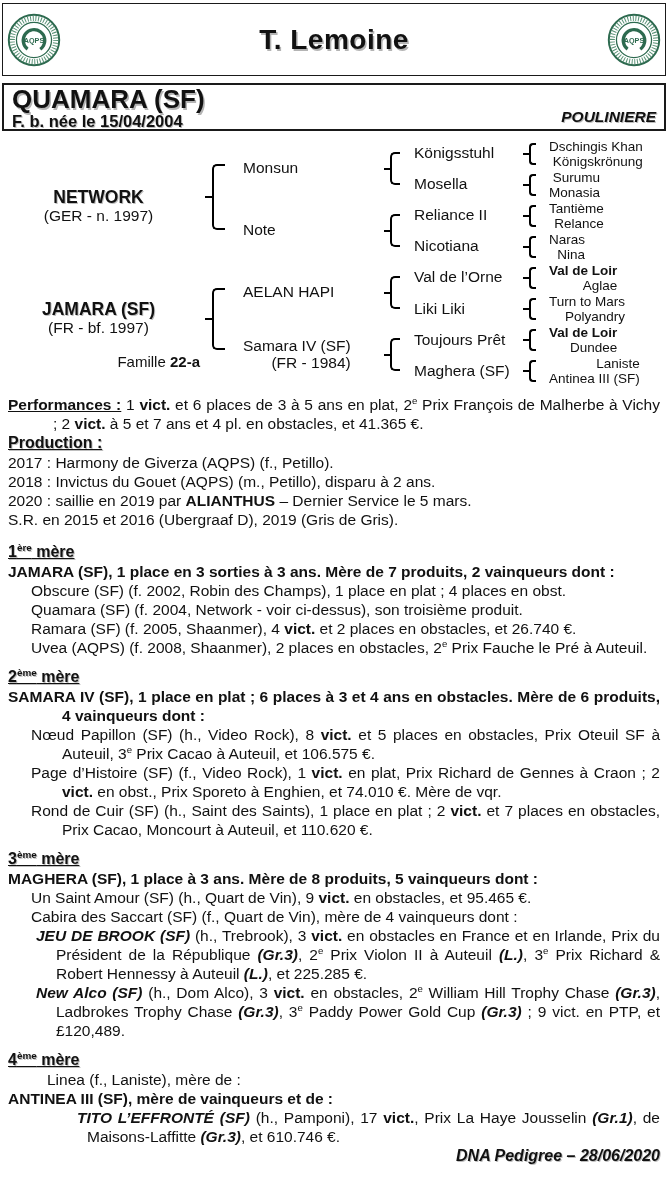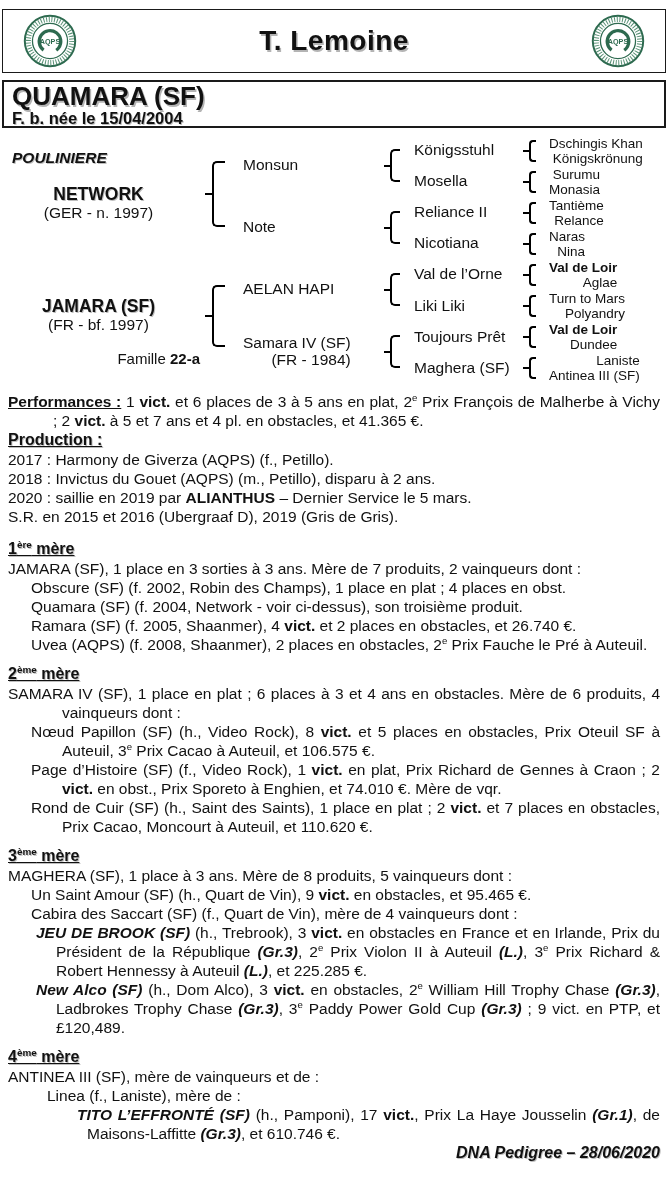--- a/index.html
+++ b/index.html
@@ -4,29 +4,29 @@
 <style>
   * { margin:0; padding:0; box-sizing:border-box; }
   html,body { width:668px; height:1177px; overflow:hidden; background:#fff;
     font-family:"Liberation Sans", sans-serif; color:#111; }
   .b { font-weight:bold; }
   .i { font-style:italic; }
   .u { text-decoration:underline; }
   sup { font-size:0.62em; line-height:0; }
 
   
-  .header-box { margin:9px 2px 0 2px; height:64px; border:1.5px solid #1a1a1a;
-    display:flex; align-items:center; justify-content:space-between; padding:0 20px; }
+  .header-box { margin:3px 2px 0 2px; height:73px; border:1.5px solid #1a1a1a;
+    display:flex; align-items:center; justify-content:space-between; padding:0 4px; }
   .h-title { flex:1; text-align:center; font-size:28px; font-weight:bold;
     text-shadow:1.5px 1.5px 0.5px rgba(40,40,40,.35); letter-spacing:0.5px; }
   .seal { width:54px; height:54px; flex:0 0 auto; }
 
   
   .subject-box { margin:7px 2px 0 2px; height:48px; border:2px solid #1a1a1a;
-    display:flex; justify-content:space-between; padding:1px 8px 0 8px;flex-direction:column; }
+    display:flex; justify-content:space-between; padding:1px 8px 0 8px; }
   .subject-name { font-size:26px; font-weight:bold; line-height:27px;
     text-shadow:1.5px 1.5px 0.5px rgba(40,40,40,.35); }
   .subject-birth { font-size:16.5px; font-weight:bold; line-height:17px;
     text-shadow:1px 1px 0.5px rgba(40,40,40,.3); }
   .subject-status { font-size:15.5px; font-weight:bold; font-style:italic; padding-top:22px;
     text-shadow:1px 1px 0.5px rgba(40,40,40,.3); }
 
   
   .pedigree { position:relative; height:264px; }
   .ped { position:absolute; white-space:nowrap;text-align:right; }
@@ -50,21 +50,21 @@
   .brk-mid::before { left:-8px; width:8px; }
   .brk-sm { left:529px; width:7px; height:22px; border-radius:4px 0 0 4px; }
   .brk-sm::before { left:-8px; width:8px; }
 
   
   .content { padding:0 8px; font-size:15.5px; line-height:19px; }
   .h-section { font-size:16px; font-weight:bold; text-decoration:underline;
     line-height:20px; text-shadow:1px 1px 0.5px rgba(40,40,40,.3); }
   .just { text-align:justify; }
   .hang-perf { padding-left:45px; text-indent:-45px; }
-  .l0 { padding-left:54px; text-indent:-54px; }
+  .l0 { padding-left:54px; text-indent:-54px;font-weight:bold; }
   .l1 { padding-left:54px; text-indent:-31px; }
   .l2 { padding-left:48px; text-indent:-20px; }
   .m4-l1 { padding-left:39px; }
   .m4-l2 { padding-left:79px; text-indent:-10px; }
   .sp-prod { margin-top:0; }
   .sp-sec1 { margin-top:13px; }
   .sp-sec { margin-top:10px; }
   .footer { padding:0 8px; text-align:right; font-size:16px; font-weight:bold;
     font-style:italic; line-height:19px; margin-top:0px;
     text-shadow:1px 1px 0.5px rgba(40,40,40,.3); }
@@ -202,19 +202,19 @@
   <p class="just l1"><span>Rond de Cuir (SF) (h., Saint des Saints), 1 place en plat ; 2 </span><span class="b">vict.</span><span> et 7 places en obstacles, Prix Cacao, Moncourt à Auteuil, et 110.620 €.</span></p>
 
   <div class="h-section sp-sec"><span>3</span><sup>ème</sup><span> mère</span></div>
   <p class="just l0"><span>MAGHERA (SF), 1 place à 3 ans. Mère de 8 produits, 5 vainqueurs dont :</span></p>
   <p class="just l1"><span>Un Saint Amour (SF) (h., Quart de Vin), 9 </span><span class="b">vict.</span><span> en obstacles, et 95.465 €.</span></p>
   <p class="just l1"><span>Cabira des Saccart (SF) (f., Quart de Vin), mère de 4 vainqueurs dont :</span></p>
   <p class="just l2"><span class="b i">JEU DE BROOK (SF)</span><span> (h., Trebrook), 3 </span><span class="b">vict.</span><span> en obstacles en France et en Irlande, Prix du Président de la République </span><span class="b i">(Gr.3)</span><span>, 2</span><sup>e</sup><span> Prix Violon II à Auteuil </span><span class="b i">(L.)</span><span>, 3</span><sup>e</sup><span> Prix Richard &amp; Robert Hennessy à Auteuil </span><span class="b i">(L.)</span><span>, et 225.285 €.</span></p>
   <p class="just l2"><span class="b i">New Alco (SF)</span><span> (h., Dom Alco), 3 </span><span class="b">vict.</span><span> en obstacles, 2</span><sup>e</sup><span> William Hill Trophy Chase </span><span class="b i">(Gr.3)</span><span>, Ladbrokes Trophy Chase </span><span class="b i">(Gr.3)</span><span>, 3</span><sup>e</sup><span> Paddy Power Gold Cup </span><span class="b i">(Gr.3)</span><span> ; 9 vict. en PTP, et £120,489.</span></p>
 
   <div class="h-section sp-sec"><span>4</span><sup>ème</sup><span> mère</span></div>
+  <p class="just m4-l1"><span>Linea (f., Laniste), mère de :</span></p>
   <p class="just l0"><span>ANTINEA III (SF), mère de vainqueurs et de :</span></p>
-  <p class="just m4-l1"><span>Linea (f., Laniste), mère de :</span></p>
   <p class="just m4-l2"><span class="b i">TITO L’EFFRONTÉ (SF)</span><span> (h., Pamponi), 17 </span><span class="b">vict.</span><span>, Prix La Haye Jousselin </span><span class="b i">(Gr.1)</span><span>, de Maisons-Laffitte </span><span class="b i">(Gr.3)</span><span>, et 610.746 €.</span></p>
 
 </div>
 
 <div class="footer">DNA Pedigree – 28/06/2020</div>
 
 </body></html>

